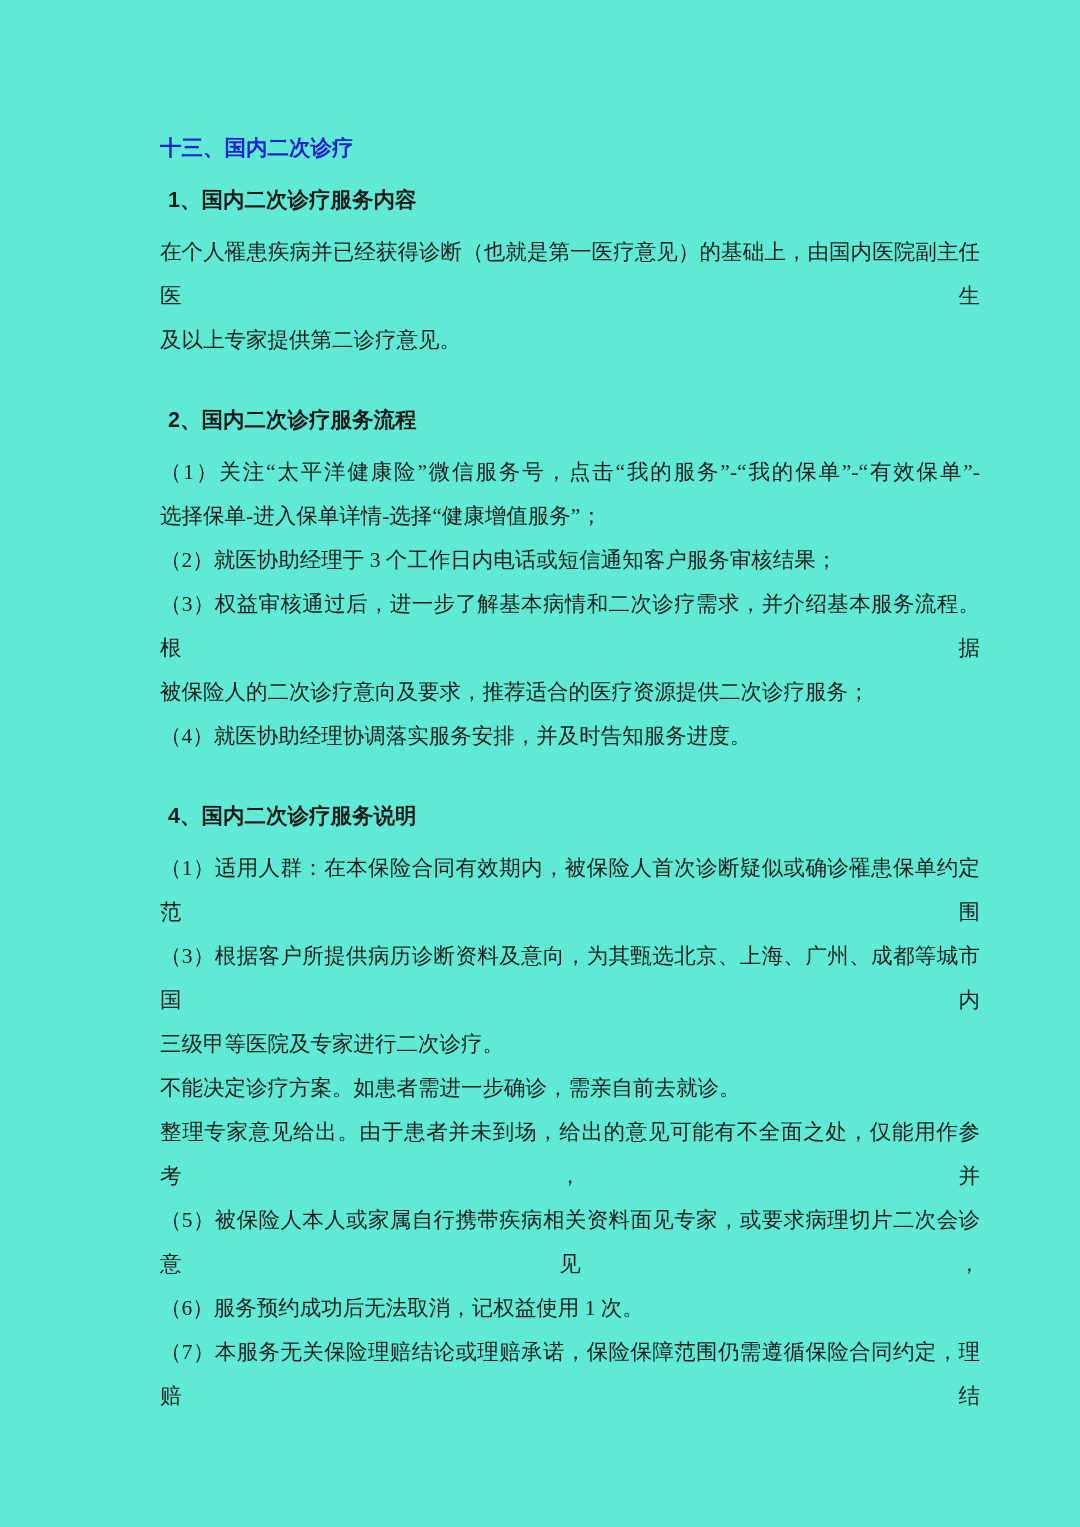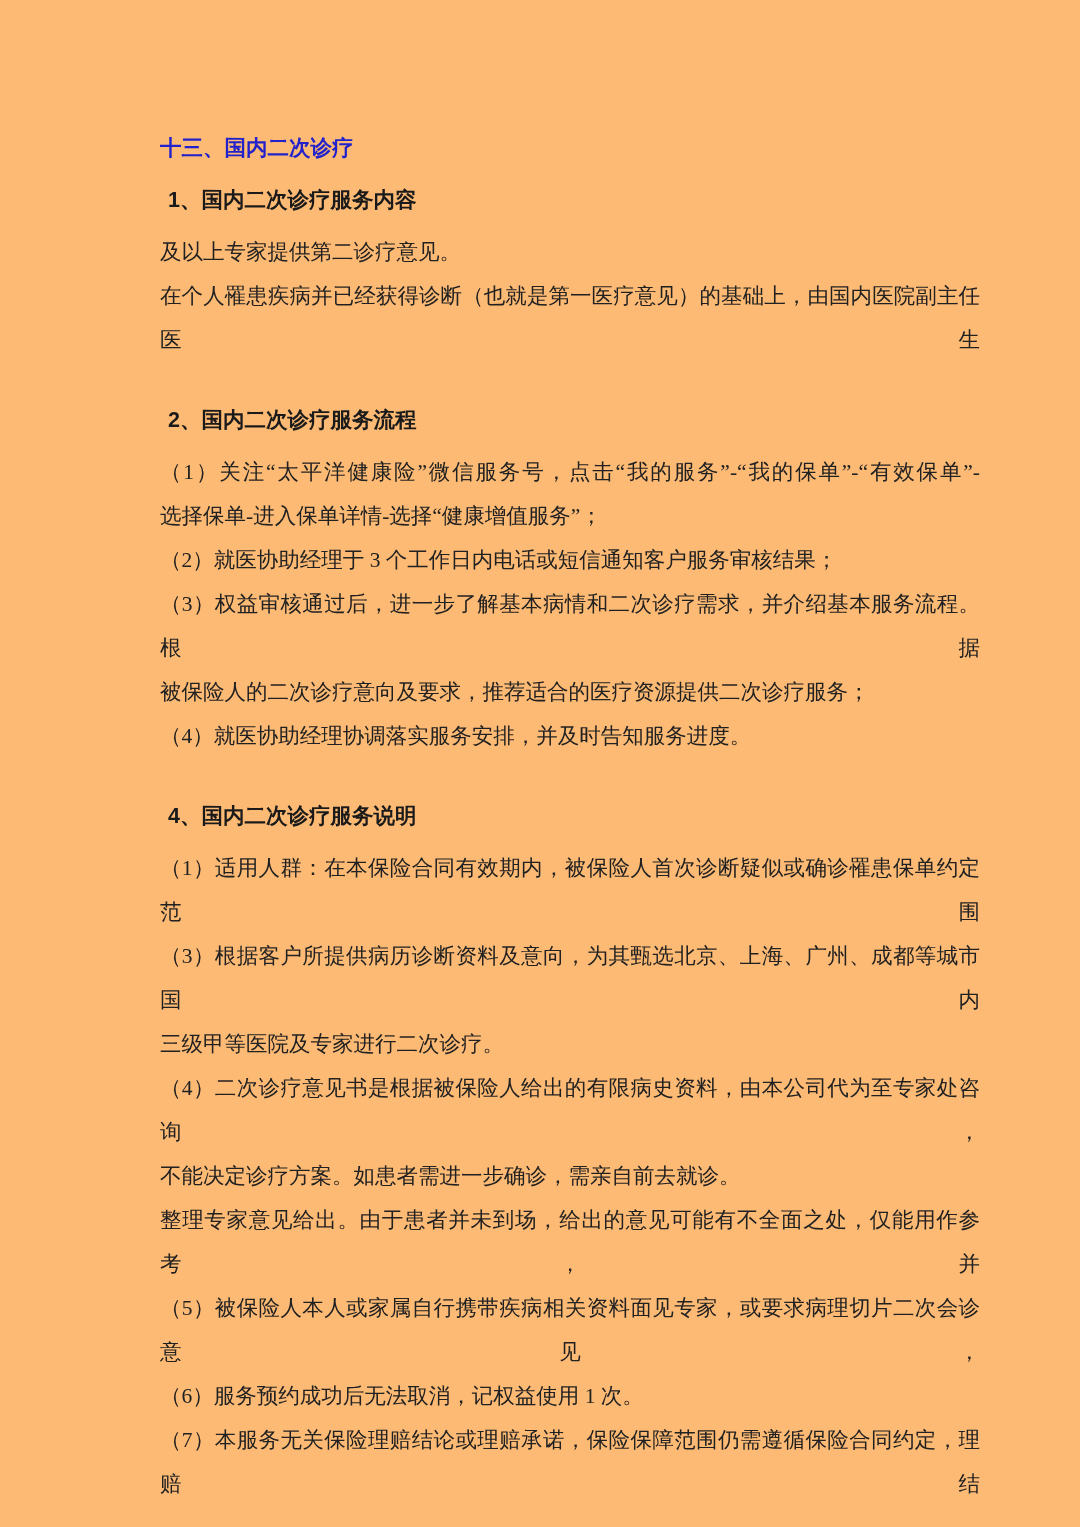--- a/index.html
+++ b/index.html
@@ -12,21 +12,21 @@
     background: #ffffff;
     color: #212121;
     font-family: "Liberation Serif", "DejaVu Serif", serif;
     overflow: hidden;
   }
   .page {
     box-sizing: border-box;
     width: 1080px;
     height: 1527px;
     padding: 126px 100px 0 160px;
-    background: #fdba74;
+    background: #5eead4;
   }
   .doc-title {
     font-family: "Liberation Sans", "DejaVu Sans", sans-serif;
     font-weight: 700;
     font-size: 21.5px;
     line-height: 44px;
     color: #2222cc;
     margin: 0;
   }
   .sec-heading {
@@ -54,40 +54,39 @@
 </style>
 </head>
 <body>
 
 <div class="page">
 
   <h1 class="doc-title">十三、国内二次诊疗</h1>
 
   <section>
     <h2 class="sec-heading">1、国内二次诊疗服务内容</h2>
+    <p class="line fill">在个人罹患疾病并已经获得诊断（也就是第一医疗意见）的基础上，由国内医院副主任医生</p>
     <p class="line">及以上专家提供第二诊疗意见。</p>
-    <p class="line fill">在个人罹患疾病并已经获得诊断（也就是第一医疗意见）的基础上，由国内医院副主任医生</p>
   </section>
 
   <section class="gap-before">
     <h2 class="sec-heading">2、国内二次诊疗服务流程</h2>
     <p class="line fill">（1）关注“太平洋健康险”微信服务号，点击“我的服务”-“我的保单”-“有效保单”-</p>
     <p class="line">选择保单-进入保单详情-选择“健康增值服务”；</p>
     <p class="line">（2）就医协助经理于 3 个工作日内电话或短信通知客户服务审核结果；</p>
     <p class="line fill">（3）权益审核通过后，进一步了解基本病情和二次诊疗需求，并介绍基本服务流程。根据</p>
     <p class="line">被保险人的二次诊疗意向及要求，推荐适合的医疗资源提供二次诊疗服务；</p>
     <p class="line">（4）就医协助经理协调落实服务安排，并及时告知服务进度。</p>
   </section>
 
   <section class="gap-before">
     <h2 class="sec-heading">4、国内二次诊疗服务说明</h2>
     <p class="line fill">（1）适用人群：在本保险合同有效期内，被保险人首次诊断疑似或确诊罹患保单约定范围</p>
     <p class="line fill">（3）根据客户所提供病历诊断资料及意向，为其甄选北京、上海、广州、成都等城市国内</p>
     <p class="line">三级甲等医院及专家进行二次诊疗。</p>
-    <p class="line fill">（4）二次诊疗意见书是根据被保险人给出的有限病史资料，由本公司代为至专家处咨询，</p>
     <p class="line">不能决定诊疗方案。如患者需进一步确诊，需亲自前去就诊。</p>
     <p class="line fill">整理专家意见给出。由于患者并未到场，给出的意见可能有不全面之处，仅能用作参考，并</p>
     <p class="line fill">（5）被保险人本人或家属自行携带疾病相关资料面见专家，或要求病理切片二次会诊意见，</p>
     <p class="line">（6）服务预约成功后无法取消，记权益使用 1 次。</p>
     <p class="line fill">（7）本服务无关保险理赔结论或理赔承诺，保险保障范围仍需遵循保险合同约定，理赔结</p>
 
   </section>
 
 </div>
 

